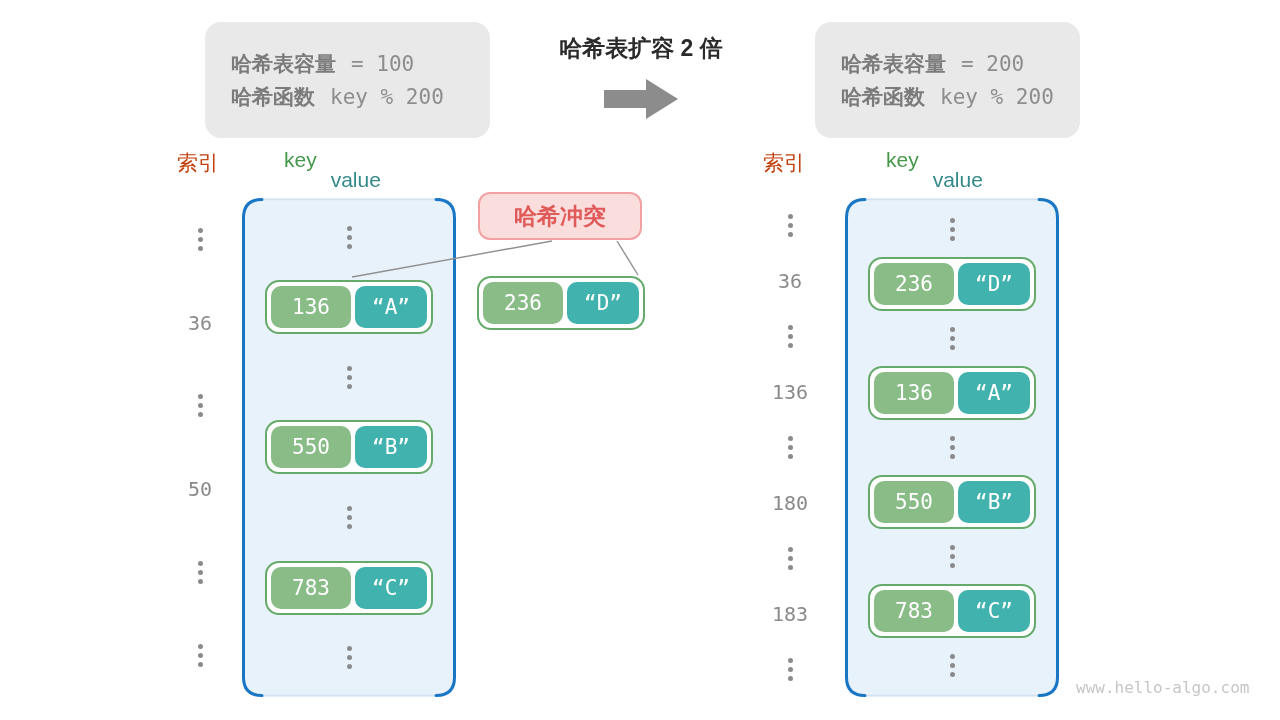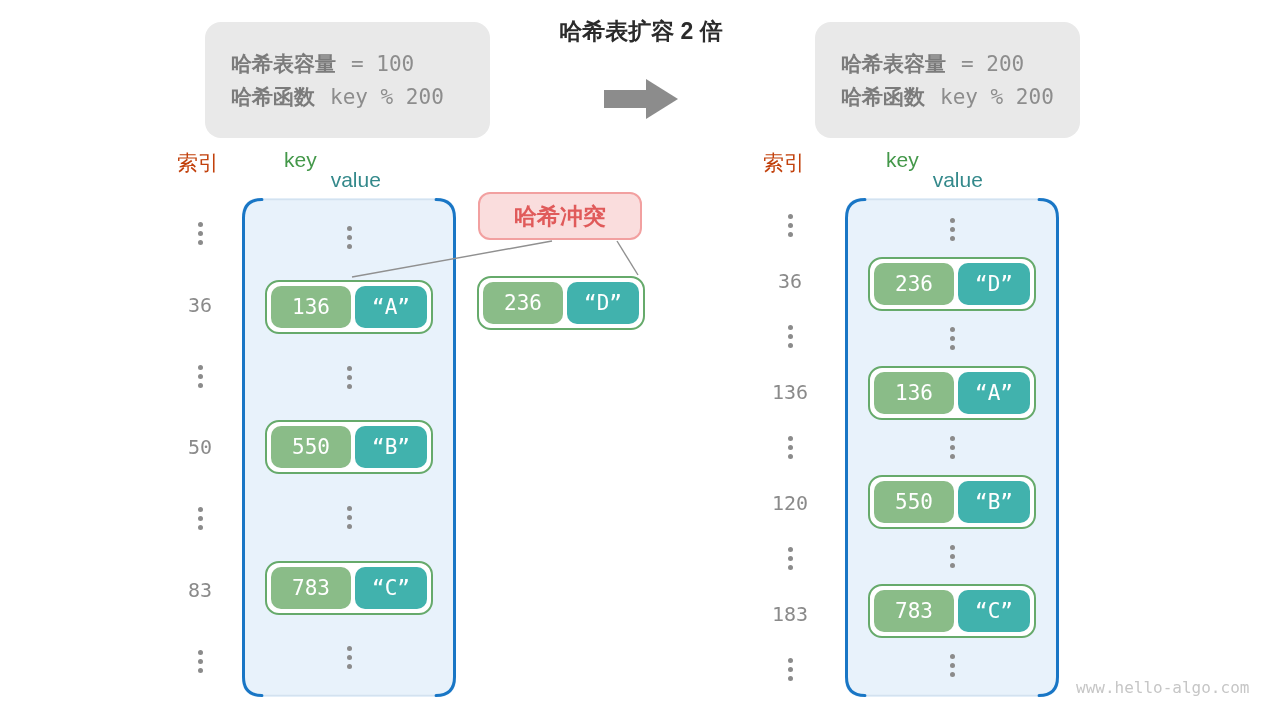--- a/index.html
+++ b/index.html
@@ -9,21 +9,21 @@
   
   .info-box { position:absolute; top:22px; height:116px; background:#e9e9e9;
               border-radius:16px; display:flex; flex-direction:column;
               justify-content:center; gap:5px; padding:0 26px; z-index:2; }
   #before-box { left:205px; width:285px; }
   #after-box  { left:815px; width:265px; }
   .info-row { display:flex; align-items:baseline; gap:15px; white-space:nowrap; }
   .info-label { font-weight:700; font-size:21px; color:#7b7b7b; }
   .info-value { font-family:"DejaVu Sans Mono", monospace; font-size:21px; color:#8d8d8d; }
 
-  #transform-title { position:absolute; left:641px; top:16px; transform:translateX(-50%);
+  #transform-title { position:absolute; left:641px; top:33px; transform:translateX(-50%);
               font-size:23px; font-weight:700; color:#2b2b2b; white-space:nowrap; z-index:2; }
   #expand-arrow { position:absolute; left:604px; top:79px; z-index:2; }
 
   
   .index-header { position:absolute; top:149px; font-size:21px; color:#c2410c; z-index:2; }
   #left-index-header  { left:177px; }
   #right-index-header { left:763px; }
   .kv-header { position:absolute; top:148px; display:flex; gap:14px; z-index:2;
                font-family:Liberation Sans, sans-serif; font-size:21px; }
   #left-kv-header  { left:284px; }
@@ -136,23 +136,20 @@
       <span class="index-text">50</span>
     </div>
   <div class="cell">
       <span class="vdots">
         <i></i>
         <i></i>
         <i></i>
       </span>
     </div>
   <div class="cell">
-      <span class="index-text">83</span>
-    </div>
-  <div class="cell">
       <span class="vdots">
         <i></i>
         <i></i>
         <i></i>
       </span>
     </div>
 </div>
 
 <div class="bucket" id="left-bucket">
   <svg width="214" height="499">
@@ -245,21 +242,21 @@
       <span class="index-text">136</span>
     </div>
   <div class="cell">
       <span class="vdots">
         <i></i>
         <i></i>
         <i></i>
       </span>
     </div>
   <div class="cell">
-      <span class="index-text">120</span>
+      <span class="index-text">180</span>
     </div>
   <div class="cell">
       <span class="vdots">
         <i></i>
         <i></i>
         <i></i>
       </span>
     </div>
   <div class="cell">
       <span class="index-text">183</span>

